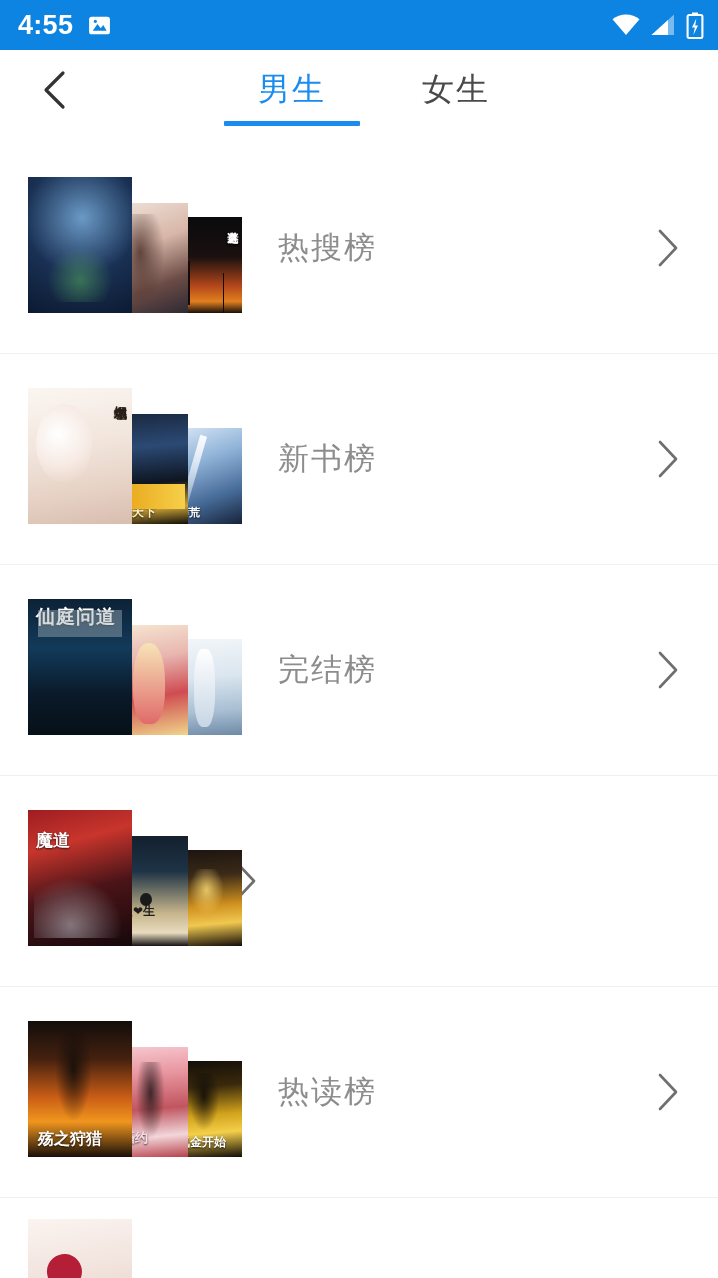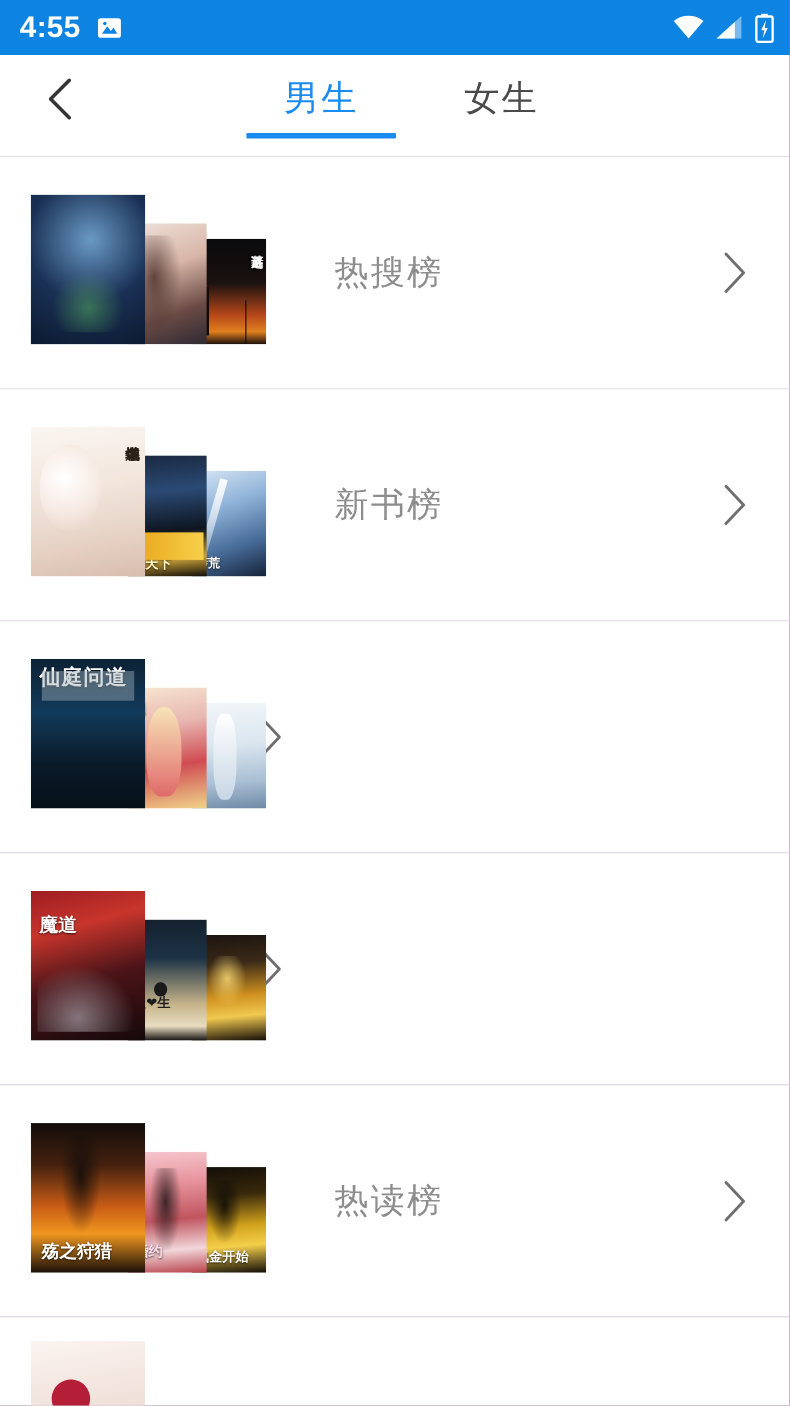--- a/index.html
+++ b/index.html
@@ -159,21 +159,21 @@
     position: absolute;
     color: #fff;
     font-size: 13px;
     font-weight: bold;
     line-height: 1.05;
     text-shadow: 0 1px 2px rgba(0,0,0,.75);
     writing-mode: vertical-rl;
   }
 
   .rank-label {
-    margin-left: 76px;
+    margin-left: 50px;
     font-size: 31px;
     color: #8d8d8d;
     letter-spacing: 2px;
     flex: 1 1 auto;
   }
 
   .chevron-right {
     margin-right: 34px;
     flex: 0 0 auto;
     width: 34px;
@@ -363,20 +363,21 @@
           <div class="cover-art art-h">
               <span class="cover-title" style="left:4px;top:6px;font-size:10px;color:#fff0f0;">凤倾天下</span>
             </div>
         </div>
         <div class="cover c3">
           <div class="cover-art art-i">
               <span class="cover-title" style="left:4px;bottom:5px;"></span>
             </div>
         </div>
       </div>
+      <div class="rank-label">完结榜</div>
       <div class="chevron-right">
         <svg viewBox="0 0 34 46" width="34" height="46" aria-hidden="true">
           <path d="M10 6 L26 23 L10 40" fill="none" stroke="#6e6e6e" stroke-width="2.6" stroke-linecap="round" stroke-linejoin="round"></path>
         </svg>
       </div>
     </div>
 
     <div class="rank-item">
       <div class="cover-stack">
         <div class="cover c1">

